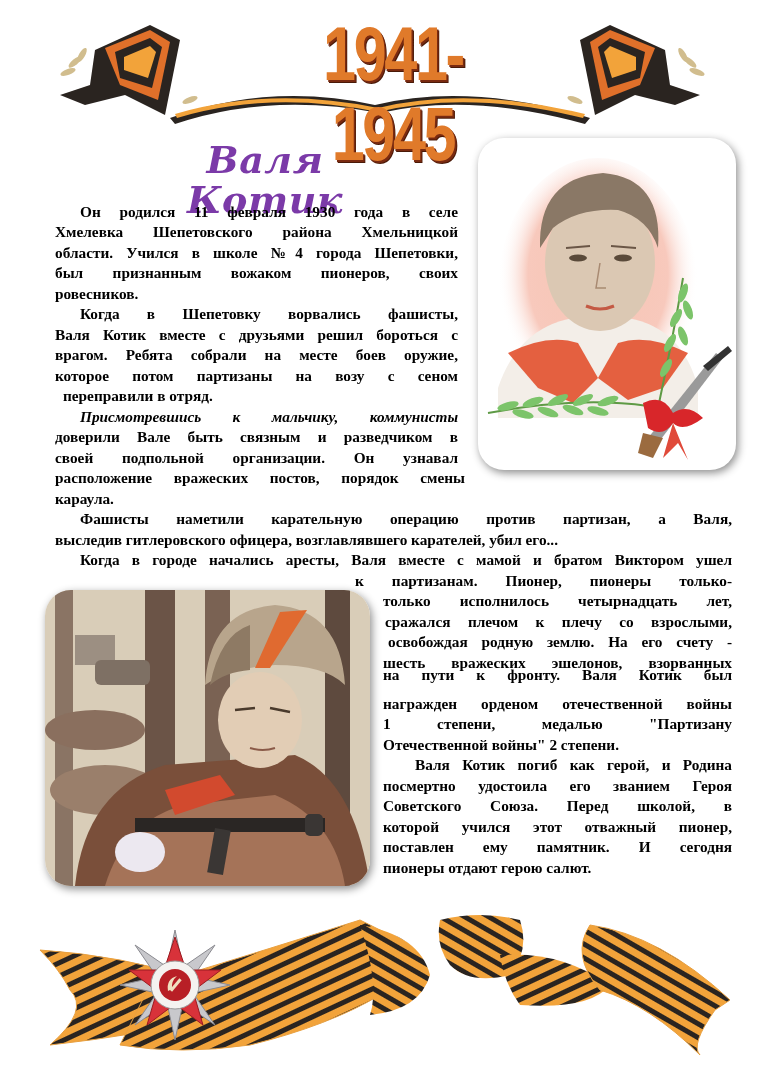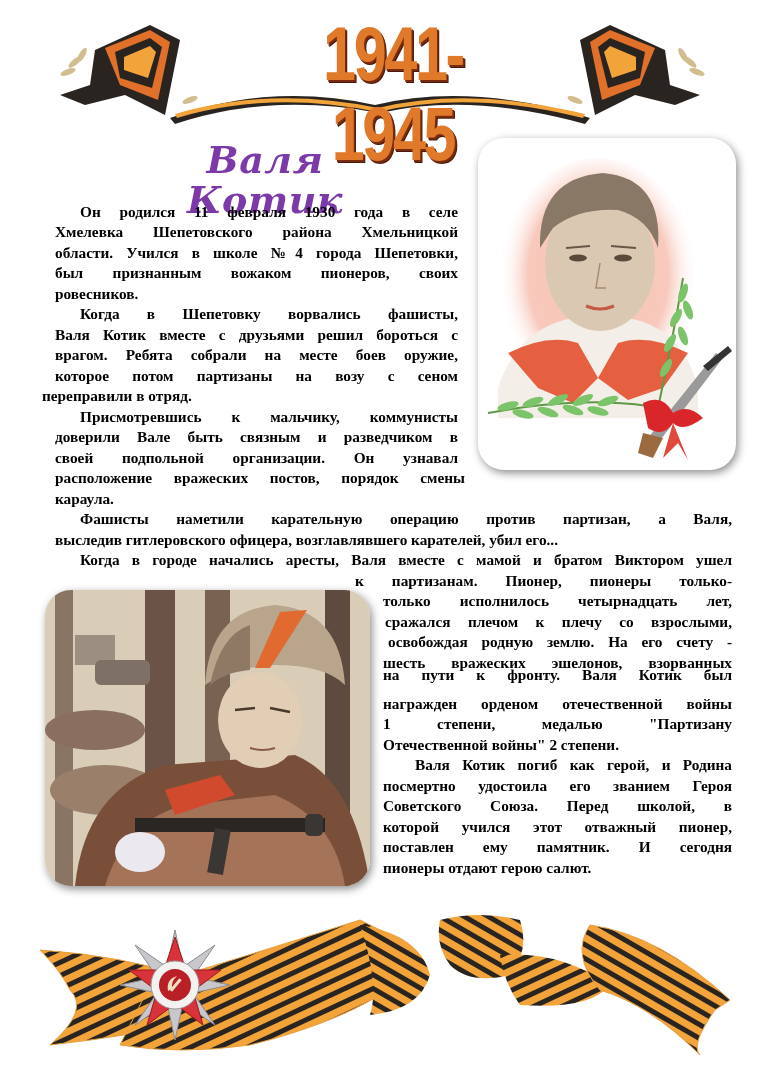--- a/index.html
+++ b/index.html
@@ -154,23 +154,23 @@
   <div class="line" style="left:80px; top:202px; width:378px;">Он родился 11 февраля 1930 года в селе</div>
   <div class="line" style="left:55px; top:222px; width:403px;">Хмелевка Шепетовского района Хмельницкой</div>
   <div class="line" style="left:55px; top:243px; width:403px;">области. Учился в школе №4 города Шепетовки,</div>
   <div class="line" style="left:55px; top:263px; width:403px;">был признанным вожаком пионеров, своих</div>
   <div class="line last" style="left:55px; top:284px; width:403px;">ровесников.</div>
 
   <div class="line" style="left:80px; top:304px; width:378px;">Когда в Шепетовку ворвались фашисты,</div>
   <div class="line" style="left:55px; top:325px; width:403px;">Валя Котик вместе с друзьями решил бороться с</div>
   <div class="line" style="left:55px; top:345px; width:403px;">врагом. Ребята собрали на месте боев оружие,</div>
   <div class="line" style="left:55px; top:366px; width:403px;">которое потом партизаны на возу с сеном</div>
-  <div class="line last" style="left:42px; top:386px; width:403px;">переправили в отряд.</div>
-
-  <div class="line" style="left:80px; top:407px; width:378px;">Присмотревшись к мальчику, коммунисты</div>
+  <div class="line last" style="left:63px; top:386px; width:403px;">переправили в отряд.</div>
+
+  <div class="line" style="left:80px; top:407px; width:378px;font-style:italic;">Присмотревшись к мальчику, коммунисты</div>
   <div class="line" style="left:55px; top:427px; width:403px;">доверили Вале быть связным и разведчиком в</div>
   <div class="line" style="left:55px; top:448px; width:403px;font-family:Liberation Serif, serif;">своей подпольной организации. Он узнавал</div>
   <div class="line" style="left:55px; top:468px; width:410px;">расположение вражеских постов, порядок смены</div>
   <div class="line last" style="left:55px; top:489px; width:403px;">караула.</div>
 
   <div class="line" style="left:80px; top:509px; width:652px;">Фашисты наметили карательную операцию против партизан, а Валя,</div>
   <div class="line last" style="left:55px; top:530px; width:677px;">выследив гитлеровского офицера, возглавлявшего карателей, убил его...</div>
   <div class="line" style="left:80px; top:550px; width:652px;">Когда в городе начались аресты, Валя вместе с мамой и братом Виктором ушел</div>
 
   <div class="line" style="left:355px; top:571px; width:377px;">к партизанам. Пионер, пионеры только-</div>

